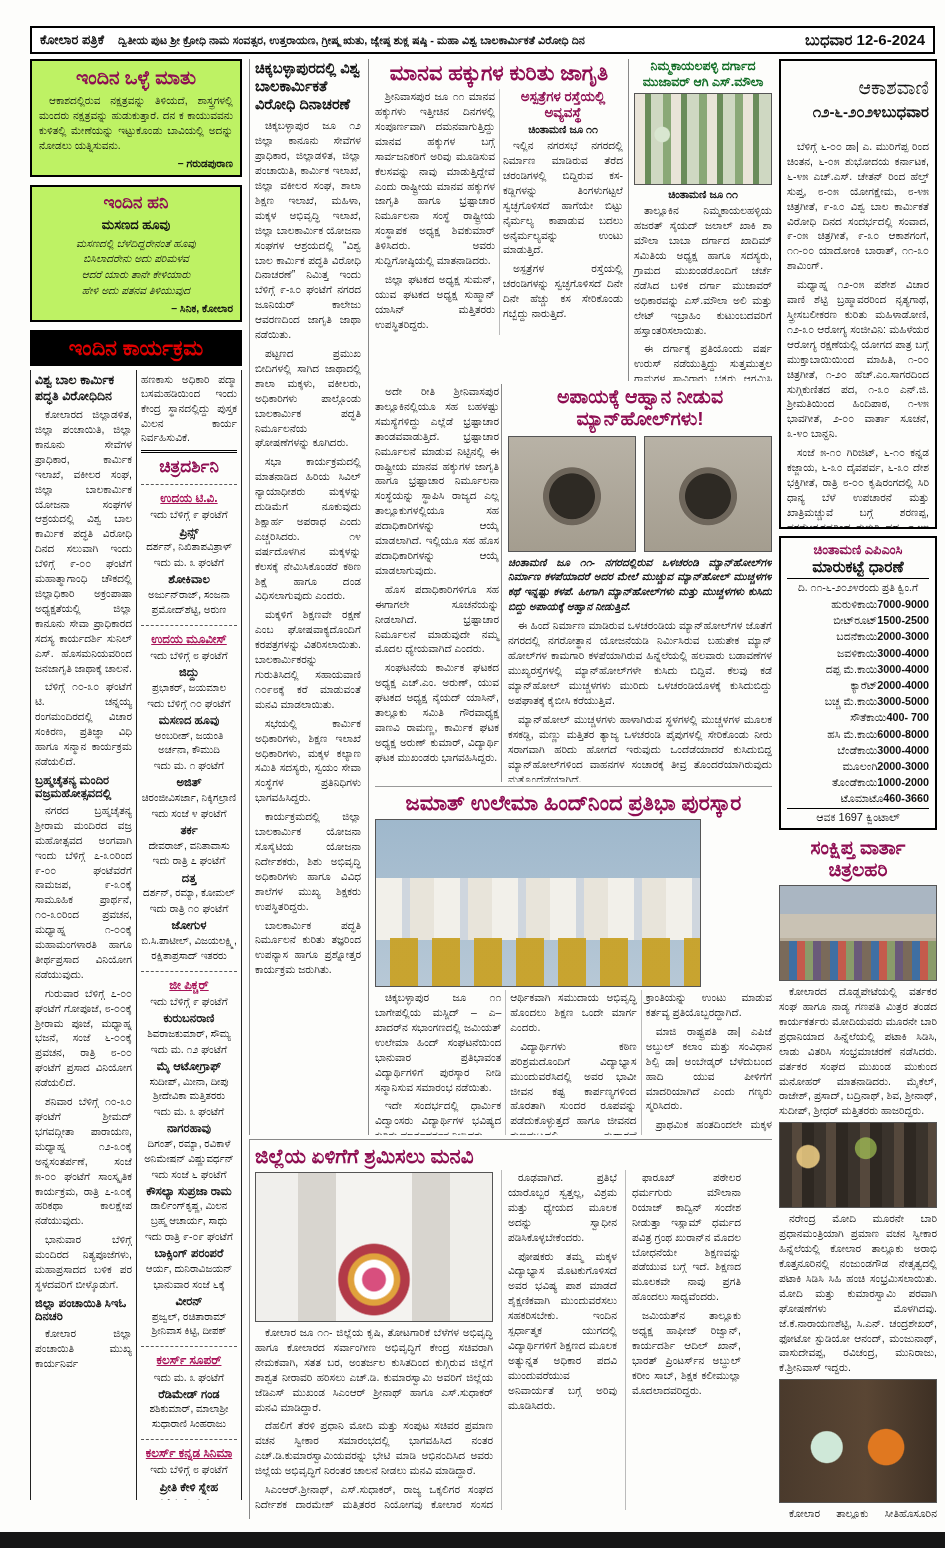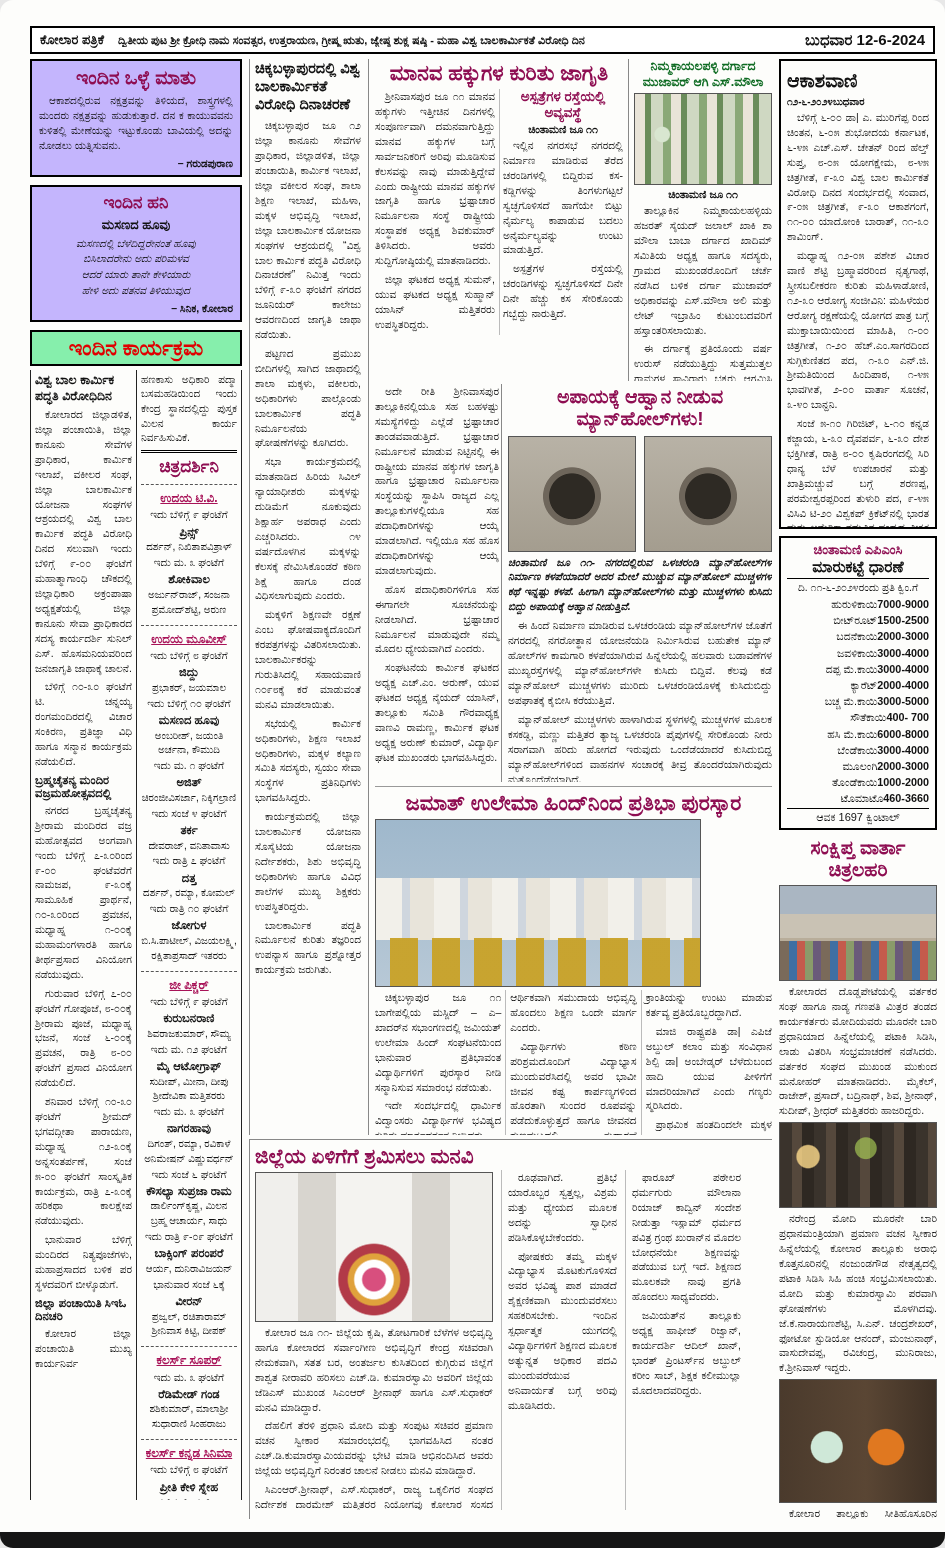--- a/index.html
+++ b/index.html
@@ -1,44 +1,44 @@
 <!DOCTYPE html>
 <html><head>
 <meta charset="utf-8">
 <style>
   html,body{margin:0;padding:0;background:#e8e8e8;}
   .page{width:945px;height:1548px;background:#fdfdfb;position:relative;margin:0 auto;
         font-family:"Liberation Sans","DejaVu Sans",sans-serif;color:#111;overflow:hidden;
-        padding:26px 10px 0 30px;box-sizing:border-box;border-radius:13px;}
+        padding:26px 10px 0 30px;box-sizing:border-box;}
   
   .masthead{border:2px solid #000;display:flex;align-items:center;height:24px;padding:0 8px;gap:14px;background:#fff;}
   .mh-name{font-weight:bold;font-size:13px;white-space:nowrap;}
   .mh-line{flex:1;font-size:11px;font-weight:bold;overflow:hidden;white-space:nowrap;}
   .mh-date{font-weight:bold;font-size:15px;white-space:nowrap;}
   
   .content{margin-top:5px;display:grid;grid-template-columns:212px 112px 404px 158px;
            grid-template-rows:1076px 380px;column-gap:7px;row-gap:4px;height:1460px;}
   .c1{grid-row:1/3;grid-column:1;overflow:hidden;}
   .c2{grid-row:1;grid-column:2;overflow:hidden;border-left:1px solid #888;padding-left:5px;}
   .c3{grid-row:1;grid-column:3;overflow:hidden;border-left:1px solid #888;padding-left:6px;}
   .c4{grid-row:1/3;grid-column:4;overflow:hidden;}
   .band{grid-row:2;grid-column:2/4;overflow:hidden;border-top:1px solid #888;border-left:1px solid #888;padding:3px 0 0 5px;}
   
   .p{font-size:10.5px;line-height:1.42;text-align:justify;margin:0 0 4px 0;text-indent:10px;}
   .headline{font-weight:bold;color:#8e0e52;line-height:1.15;margin:2px 0 4px 0;}
-  .box{border:2px solid #000;background:#c4b5fd;padding:5px 7px;margin-bottom:8px;}
+  .box{border:2px solid #000;background:#bef264;padding:5px 7px;margin-bottom:8px;}
   .box-title{font-size:19px;font-weight:bold;color:#8e0e52;text-align:center;margin:1px 0 4px 0;}
   .credit{font-size:10.5px;font-weight:bold;text-align:right;margin-top:3px;}
   .photo{width:100%;border:1px solid #555;box-sizing:border-box;margin:2px 0 3px 0;}
   .caption{font-size:10.5px;font-weight:bold;font-style:italic;line-height:1.4;text-align:justify;margin:0 0 5px 0;}
   .dateline{font-size:10.5px;font-weight:bold;text-align:center;margin:0 0 2px 0;}
   
   .drop-sub{font-size:13px;font-weight:bold;text-align:center;margin:2px 0 3px 0;}
   .poem-line{font-size:10.5px;font-style:italic;line-height:1.5;text-align:center;}
-  .ybox{background:#86efac;border:2px solid #000;text-align:center;padding:4px 2px;margin-bottom:4px;}
+  .ybox{background:#000000;border:2px solid #000;text-align:center;padding:4px 2px;margin-bottom:4px;}
   .ybox span{color:#e00000;font-size:21px;font-weight:bold;}
   .c1cols{display:flex;border-left:1px solid #222;border-right:1px solid #222;height:1130px;overflow:hidden;}
   .prog{width:50%;padding:2px 4px;box-sizing:border-box;overflow:hidden;}
   .tvcol{width:50%;padding:2px 4px;box-sizing:border-box;border-left:1px solid #222;overflow:hidden;}
   .prog-head{font-size:12.5px;font-weight:bold;line-height:1.3;margin:0 0 3px 0;}
   .prog-sub{font-size:11.5px;font-weight:bold;margin:5px 0 3px 0;}
   .tvnote{font-size:10.5px;line-height:1.4;text-align:justify;border-bottom:3px double #000;padding-bottom:5px;margin-bottom:4px;}
   .tv-title{font-size:17px;font-weight:bold;color:#8e0e52;text-align:center;margin:2px 0 3px 0;}
   .tv-item{font-size:12px;line-height:1.45;text-align:center;}
   .t-channel{color:#a81358;font-weight:bold;text-decoration:underline;margin-top:7px;border-top:1px dashed #555;padding-top:5px;}
@@ -66,22 +66,22 @@
   .jam-photo{height:168px;width:82%;}
   .jam-cols{column-count:3;column-gap:9px;column-rule:1px solid #bbb;}
   
   .plea-head{font-size:20px;text-align:left;margin-bottom:2px;}
   .plea-flex{display:flex;gap:8px;height:340px;overflow:hidden;}
   .plea-main{width:238px;overflow:hidden;}
   .plea-col{width:116px;border-left:1px solid #bbb;padding-left:6px;overflow:hidden;box-sizing:border-box;}
   .plea-photo{height:150px;}
   
   .akash{border:2px solid #000;padding:4px 6px;margin-bottom:7px;height:470px;overflow:hidden;box-sizing:border-box;}
-  .akash-title{font-size:19px;font-weight:bold;text-align:left;margin:5px 0 4px 0;}
-  .akash-date{display:flex;justify-content:flex-start;font-size:10px;font-weight:bold;margin-bottom:2px;}
+  .akash-title{font-size:19px;font-weight:normal;text-align:right;margin:12px 0 4px 0;}
+  .akash-date{display:flex;justify-content:flex-end;font-size:15px;font-weight:bold;margin-bottom:18px;}
   .market{border:2px solid #000;padding:4px 6px;margin-bottom:7px;overflow:hidden;}
   .mk-t1{font-size:13px;font-weight:bold;color:#8e0e52;text-align:center;}
   .mk-t2{font-size:15.5px;font-weight:bold;text-align:center;margin-bottom:2px;}
   .mk-note{font-size:10.5px;text-align:center;border-top:1px solid #000;padding-top:2px;margin-bottom:2px;}
   .mk-row{display:flex;justify-content:flex-end;font-size:10.8px;line-height:1.5;}
   .mk-row .price{font-weight:bold;}
   .mk-foot{font-size:11px;text-align:center;border-top:1px solid #000;margin-top:2px;padding-top:2px;}
   .snip-head{font-size:19px;text-align:center;}
   .snip-photo1{height:96px;}
   .snip-photo2{height:86px;}

